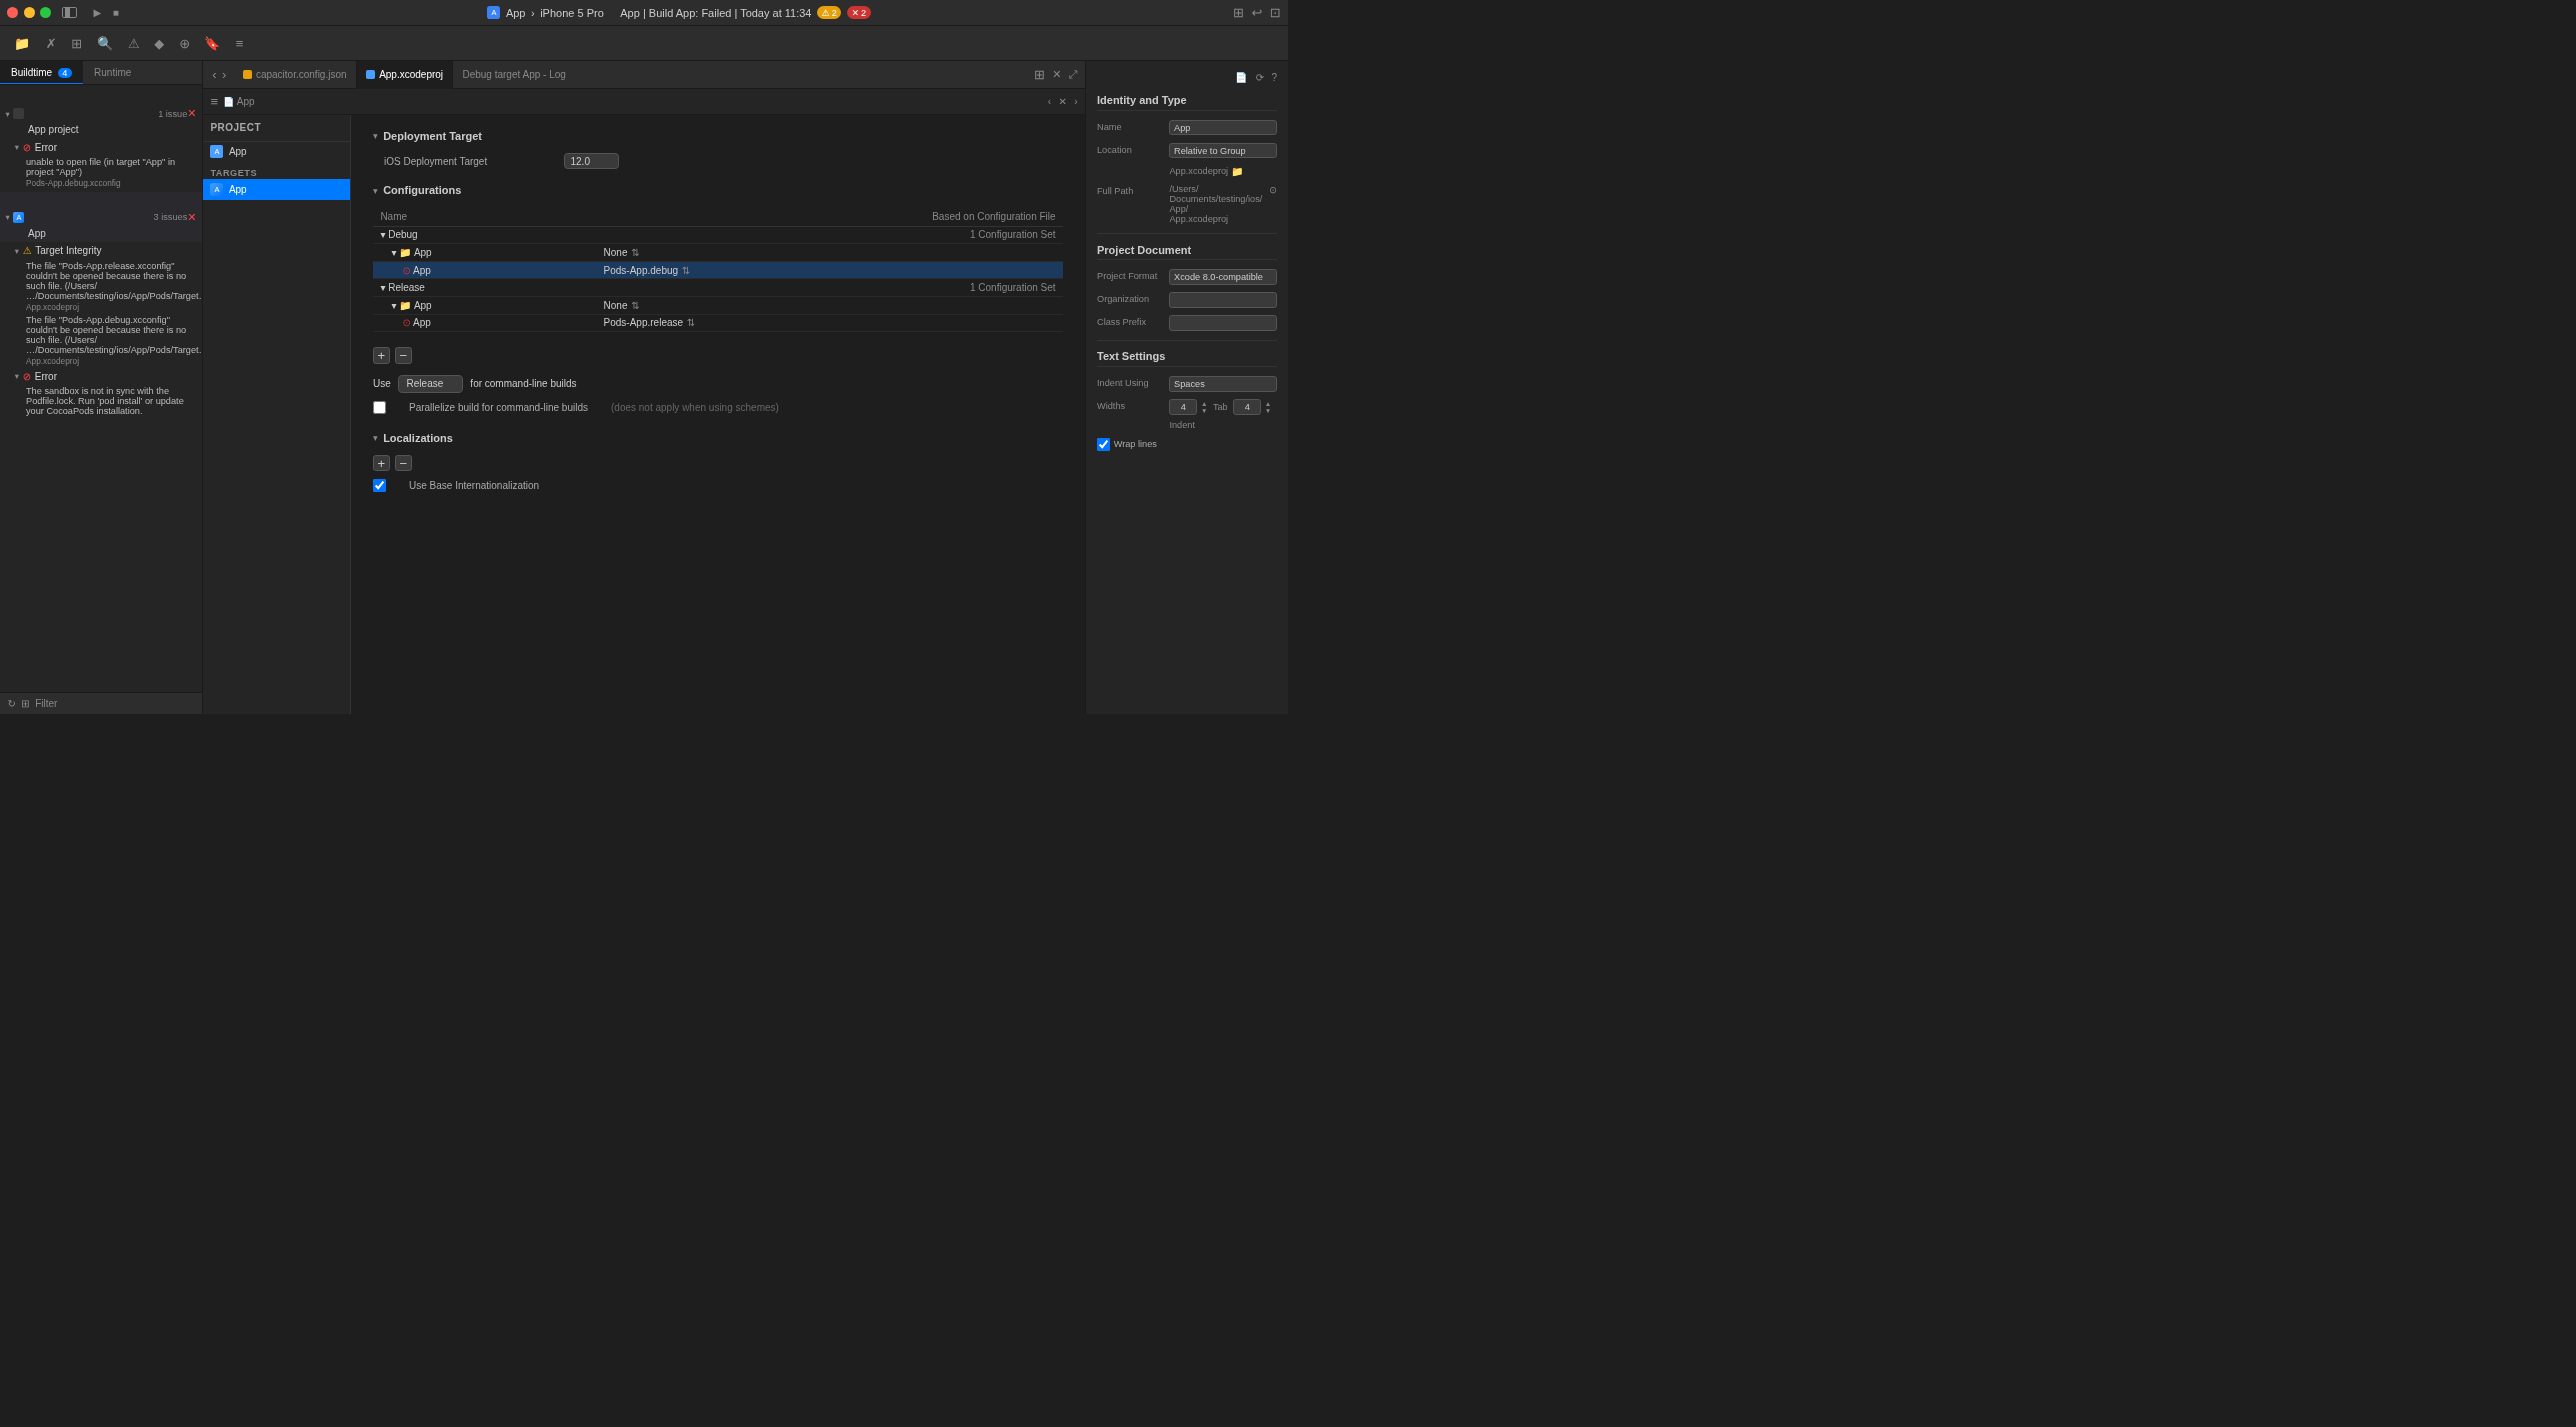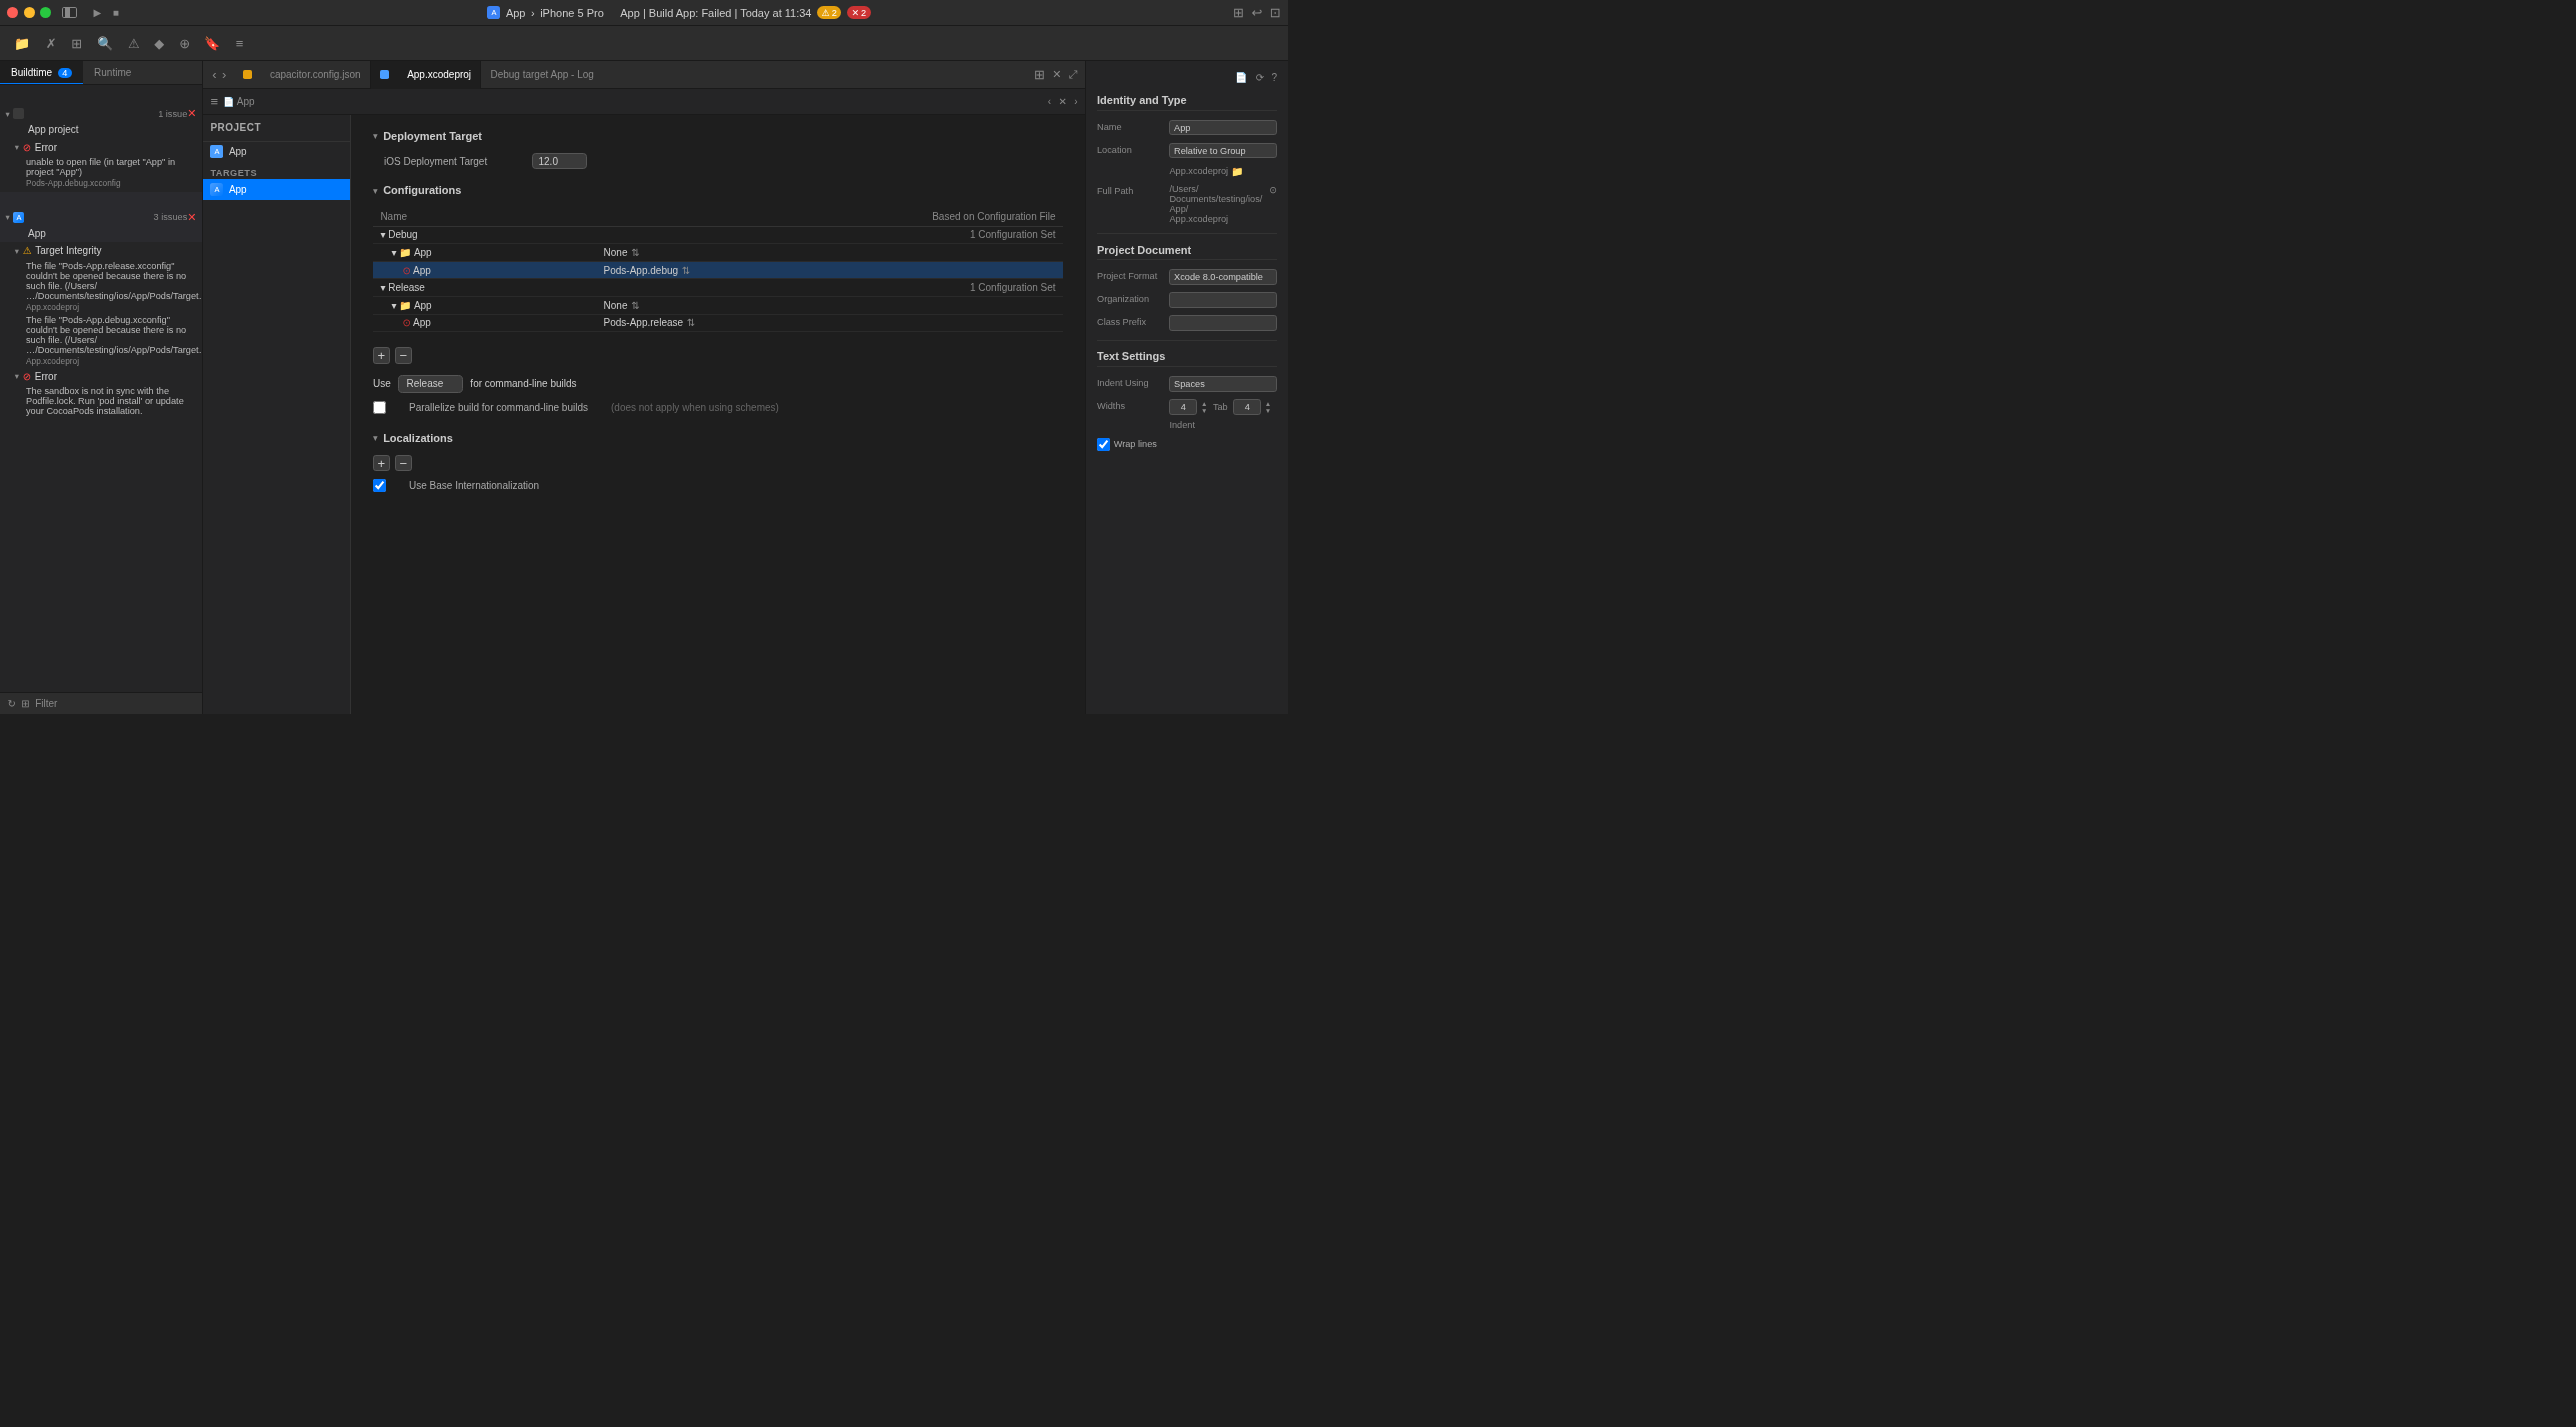--- a/index.html
+++ b/index.html
@@ -259,21 +259,21 @@
       border-bottom: 0.9px solid #1a1a1a;
     }
     .editor-tab {
       padding: 3.7px 9.2px;
       font-size: 10px;
       color: #888;
       cursor: pointer;
       border-right: 0.9px solid #1a1a1a;
       display: flex;
       align-items: center;
-      gap: 18px;
+      gap: 4px;
       height: 28px;
     }
     .editor-tab.active {
       background: #1e1e1e;
       color: #fff;
     }
     .tab-icon {
       width: 9.2px;
       height: 9.2px;
       background: #3b82f6;
@@ -385,21 +385,21 @@
 
     .form-row {
       display: flex;
       align-items: center;
       margin-bottom: 7.4px;
       padding-left: 11px;
     }
     .form-label {
       color: #aaa;
       font-size: 10px;
-      width: 148px;
+      width: 180px;
       flex-shrink: 0;
     }
     .version-select {
       background: #3a3a3a;
       border: 0.9px solid #555;
       color: #ccc;
       font-size: 10px;
       padding: 1.8px 14.8px 1.8px 5.5px;
       border-radius: 3.7px;
       appearance: none;

